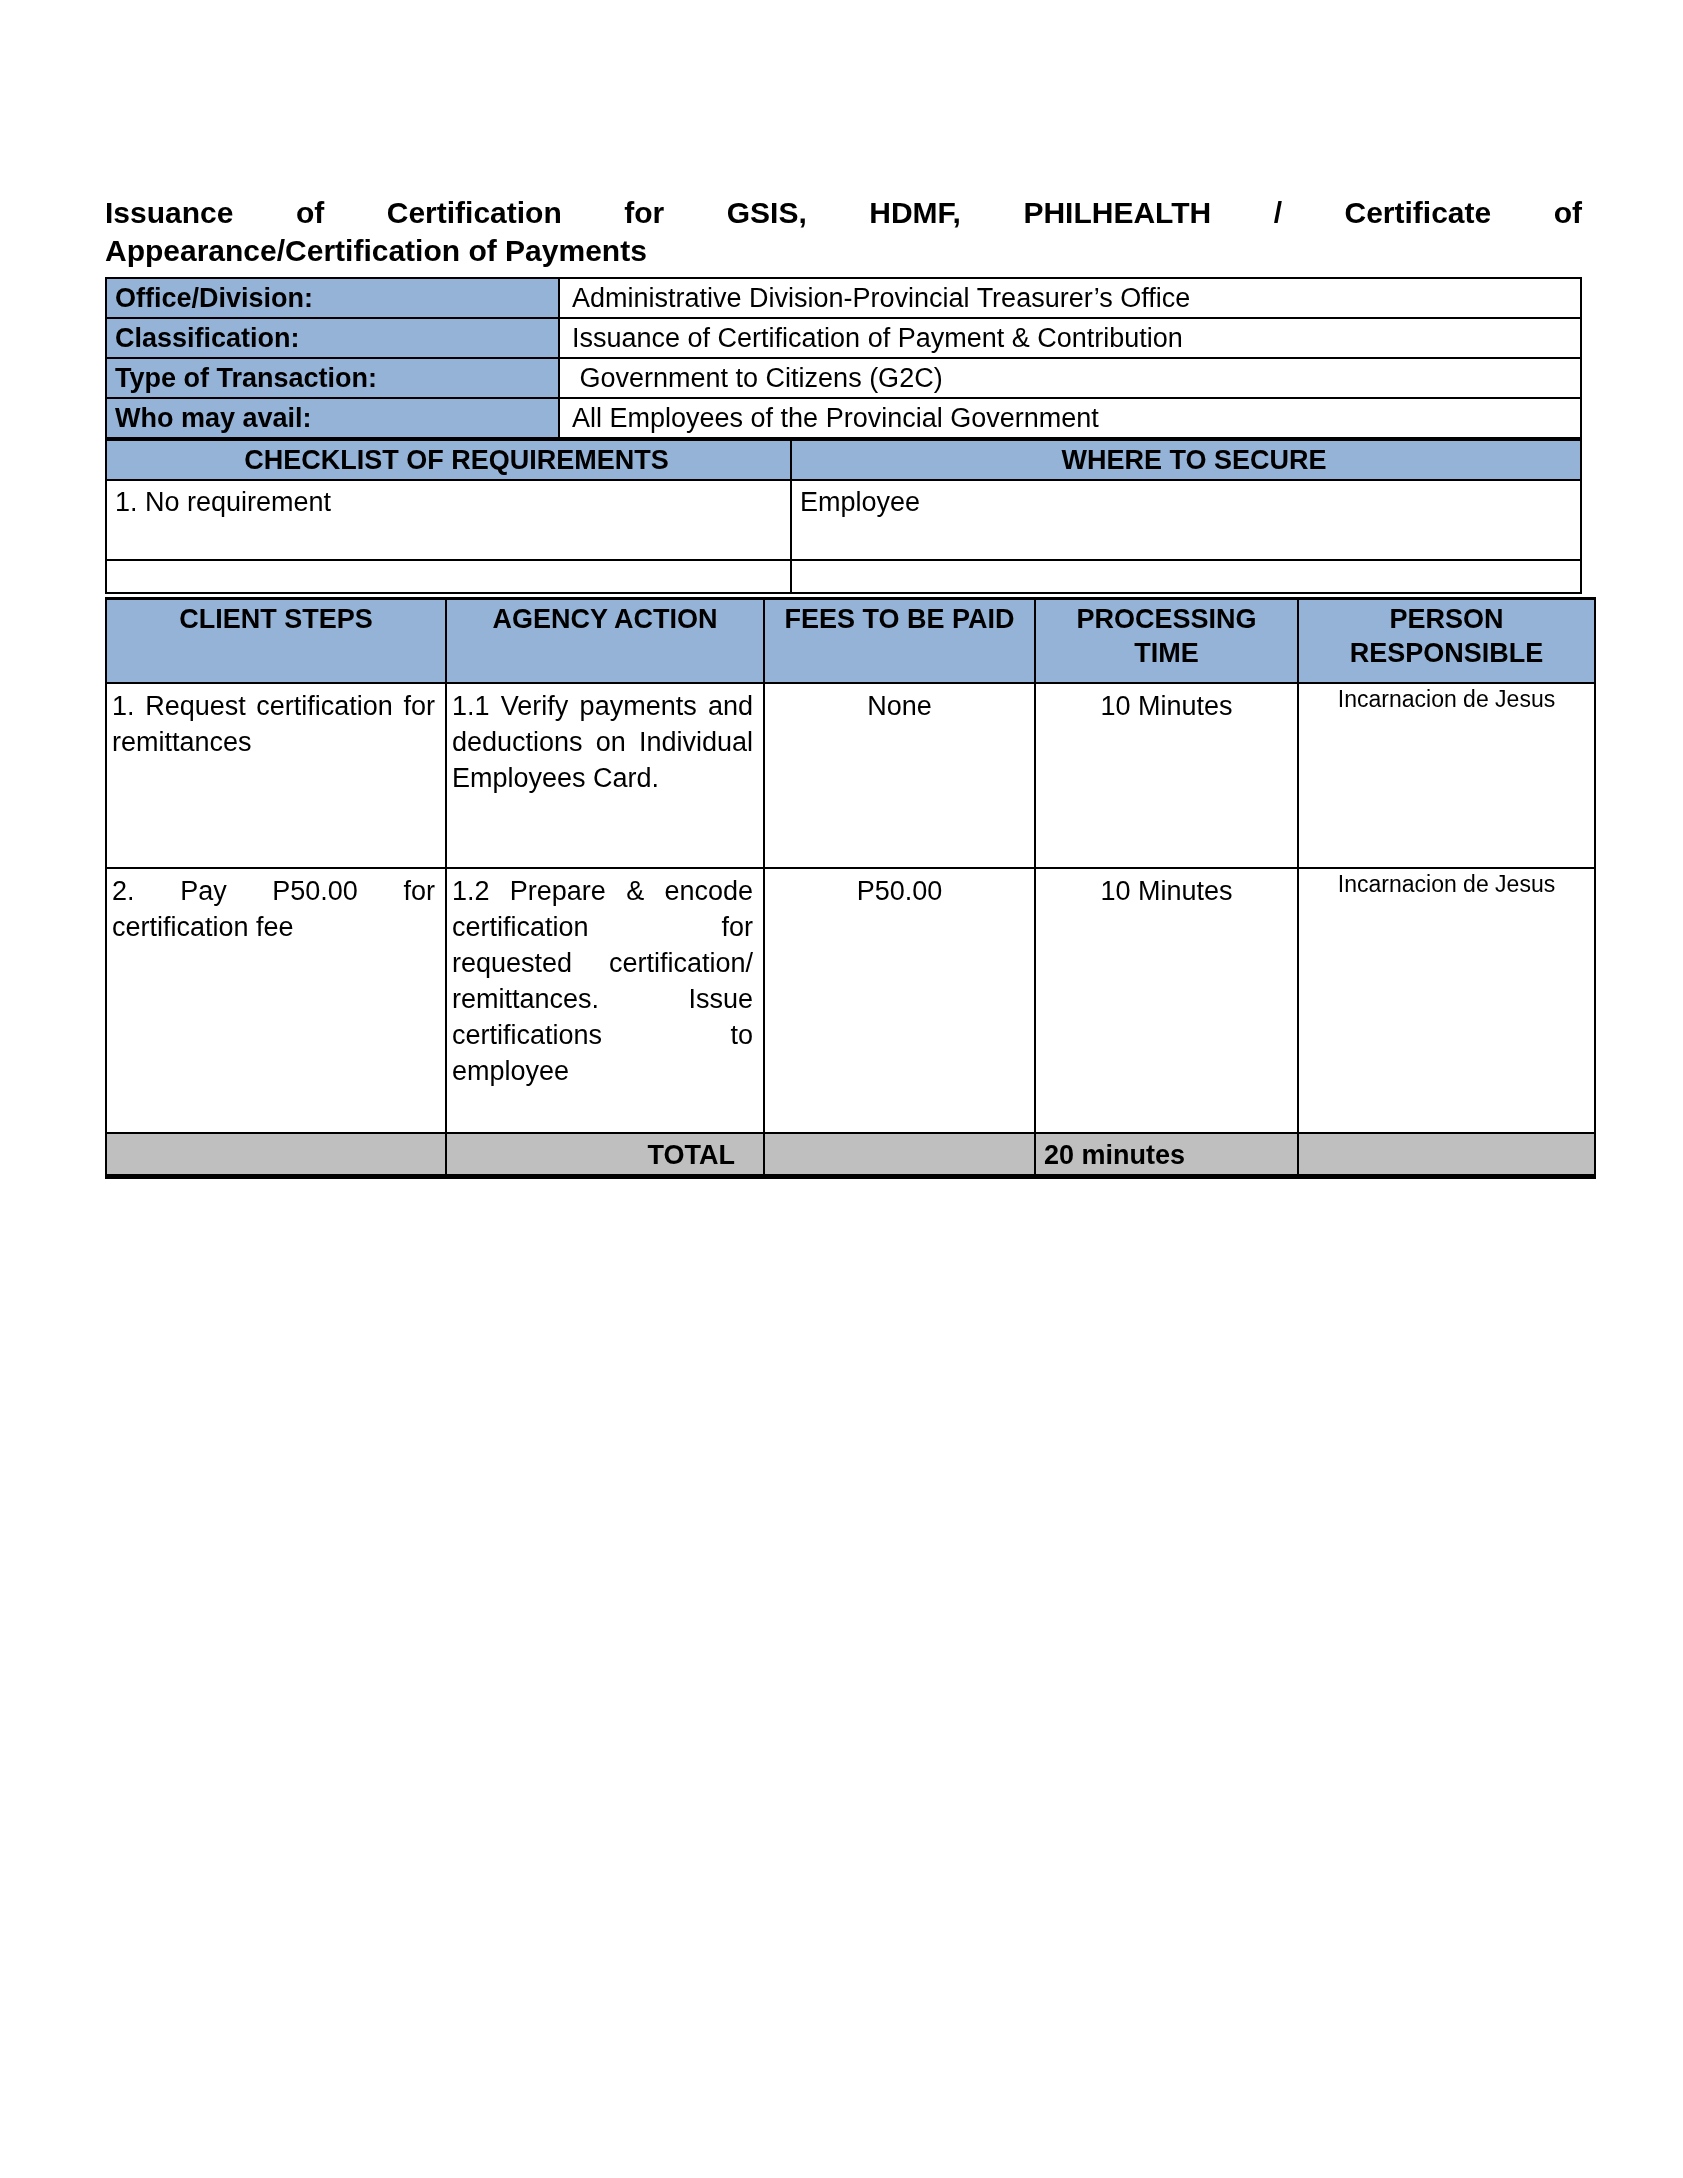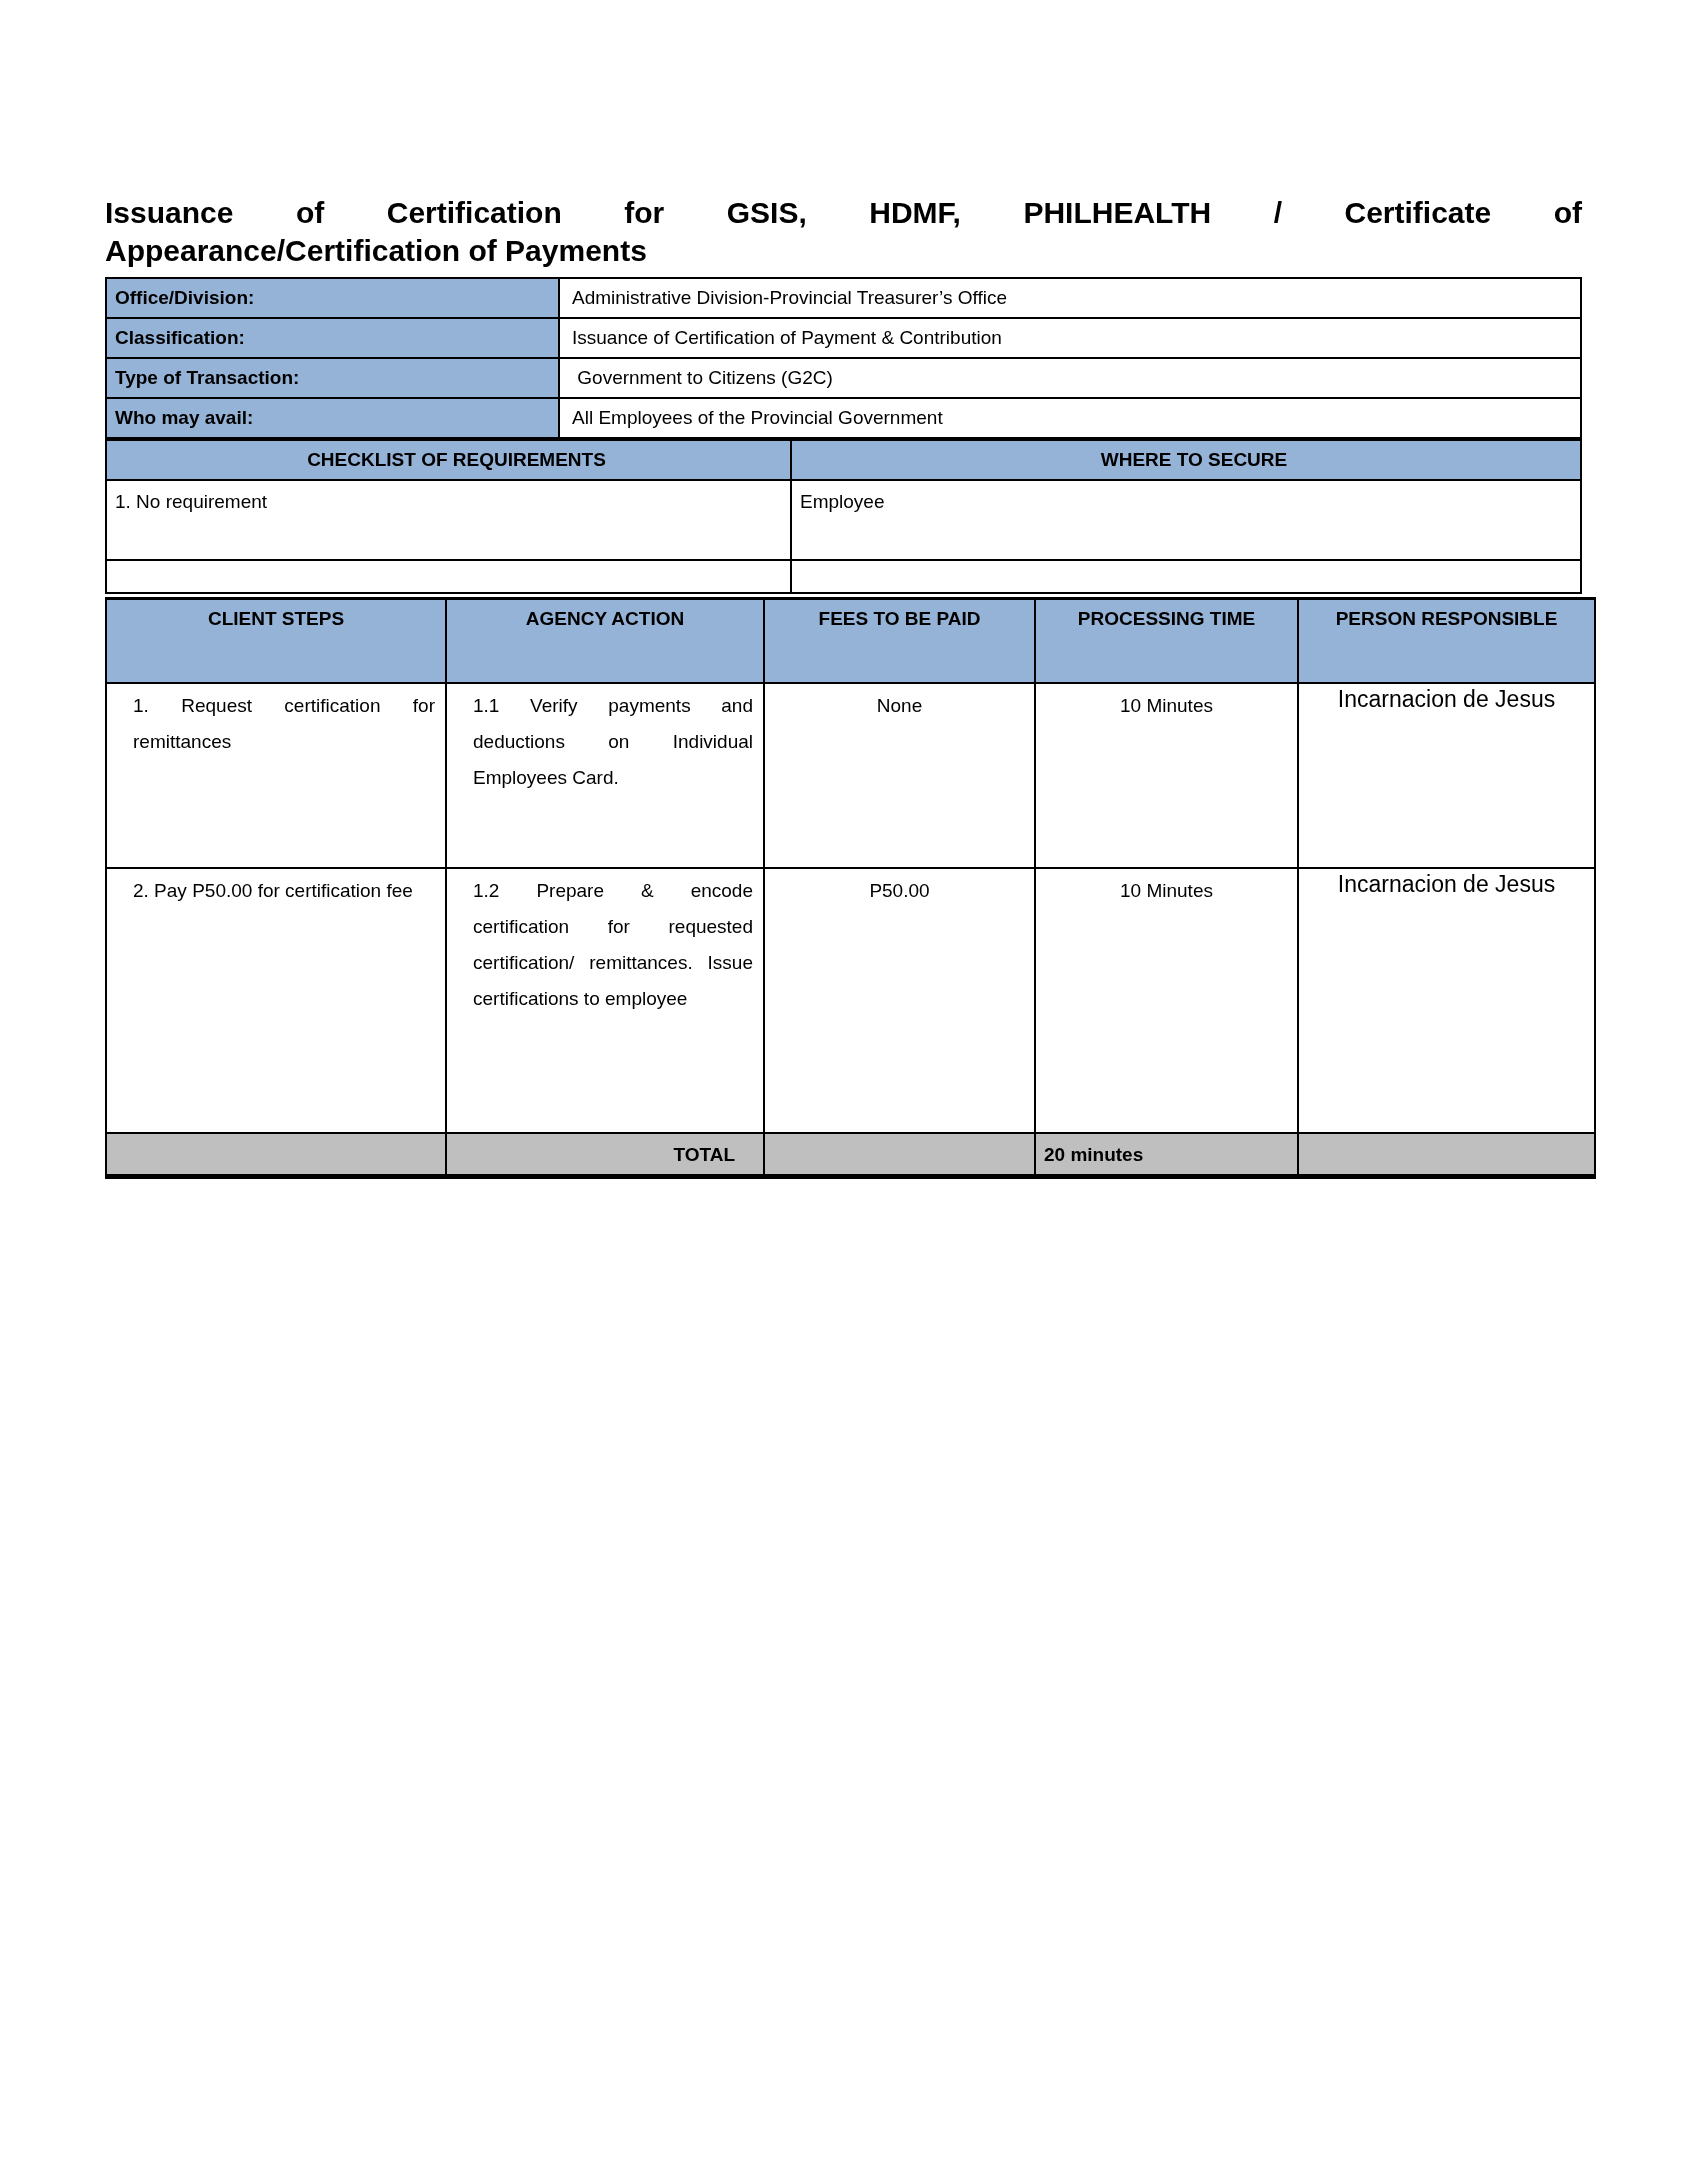--- a/index.html
+++ b/index.html
@@ -21,21 +21,21 @@
   .page{position:relative;width:1683px;height:2178px;background:var(--page-bg);margin-top:38px;}
   .content{position:absolute;left:105px;top:156px;width:1477px;}
 
   
   .doc-title{font-weight:bold;font-size:30px;line-height:38px;margin-bottom:7px;}
   .title-line1{text-align:justify;text-align-last:justify;}
   .title-line2{text-align:left;}
 
   
   table{border-collapse:collapse;table-layout:fixed;}
-  td,th{border:2px solid var(--border-black);padding:2px 8px;font-size:19px;line-height:34px;}
+  td,th{border:2px solid var(--border-black);padding:2px 8px;font-size:27px;line-height:34px;}
   th{background:var(--header-blue);font-weight:bold;text-align:center;}
 
   
   .info-table{width:1477px;}
   .info-table td{height:39px;vertical-align:middle;}
   .info-table .label-cell{
     background:var(--header-blue);
     font-weight:bold;
     width:453px;
   }
@@ -50,21 +50,21 @@
 
   
   .steps-table{width:1489px;margin-top:3px;border-top:3px solid var(--border-black);}
   .steps-table th{height:84px;vertical-align:top;}
   .steps-table .col1{width:340px;}
   .steps-table .col2{width:318px;}
   .steps-table .col3{width:271px;}
   .steps-table .col4{width:263px;}
   .steps-table .col5{width:297px;}
   .steps-table td{vertical-align:top;padding-top:4px;}
-  .steps-row .cell-justify{text-align:justify;line-height:36px;padding-left:26px;padding-right:10px;}
+  .steps-row .cell-justify{text-align:justify;line-height:36px;padding-left:5px;padding-right:10px;}
   .steps-row .cell-center{text-align:center;line-height:36px;}
   .steps-row .cell-person{text-align:center;font-size:23px;line-height:30px;padding-top:0;}
   .steps-row.row1 td{height:185px;}
   .steps-row.row2 td{height:265px;}
   .total-row td{
     background:var(--total-gray);
     height:42px;
     vertical-align:middle;
     font-weight:bold;
     border-bottom-width:5px;

